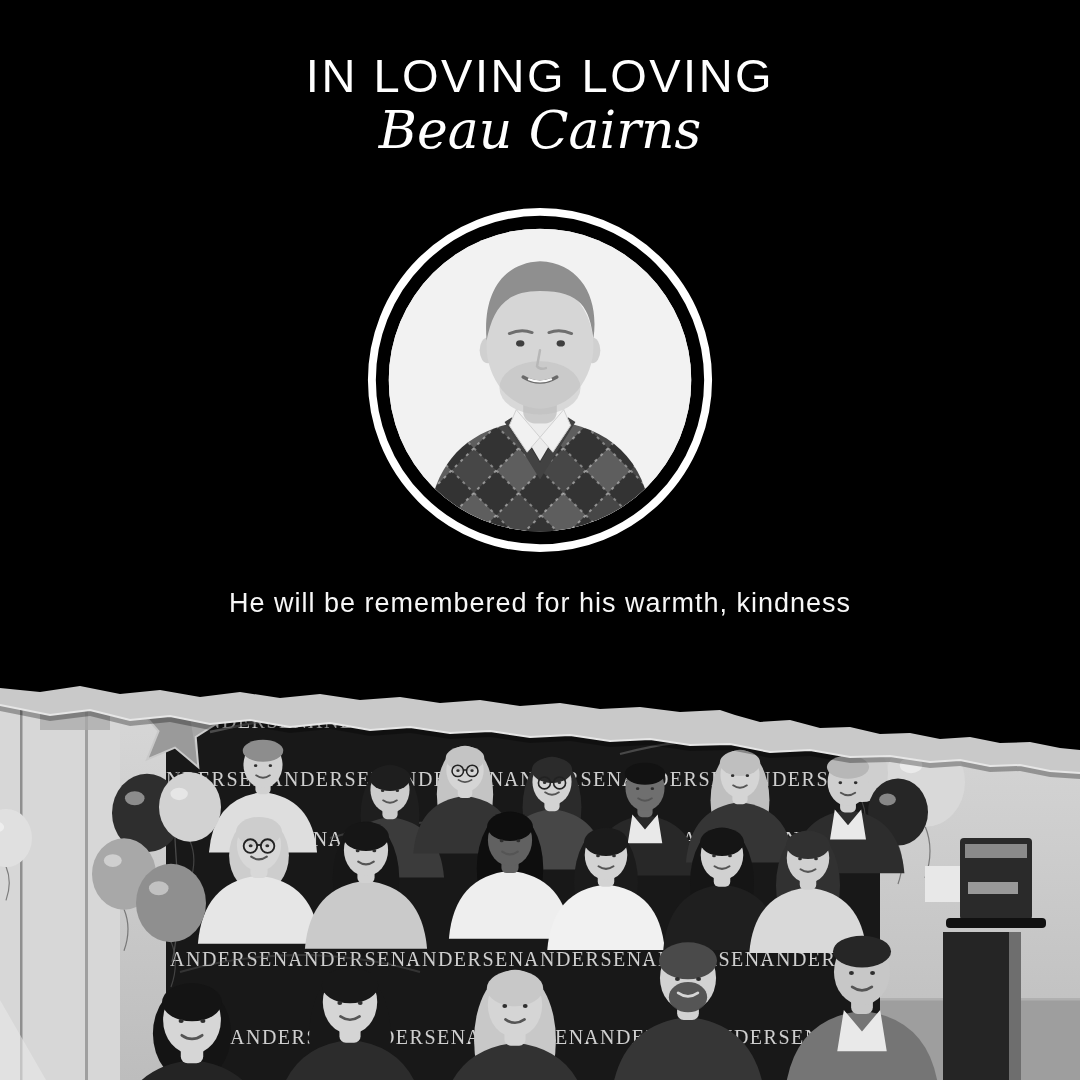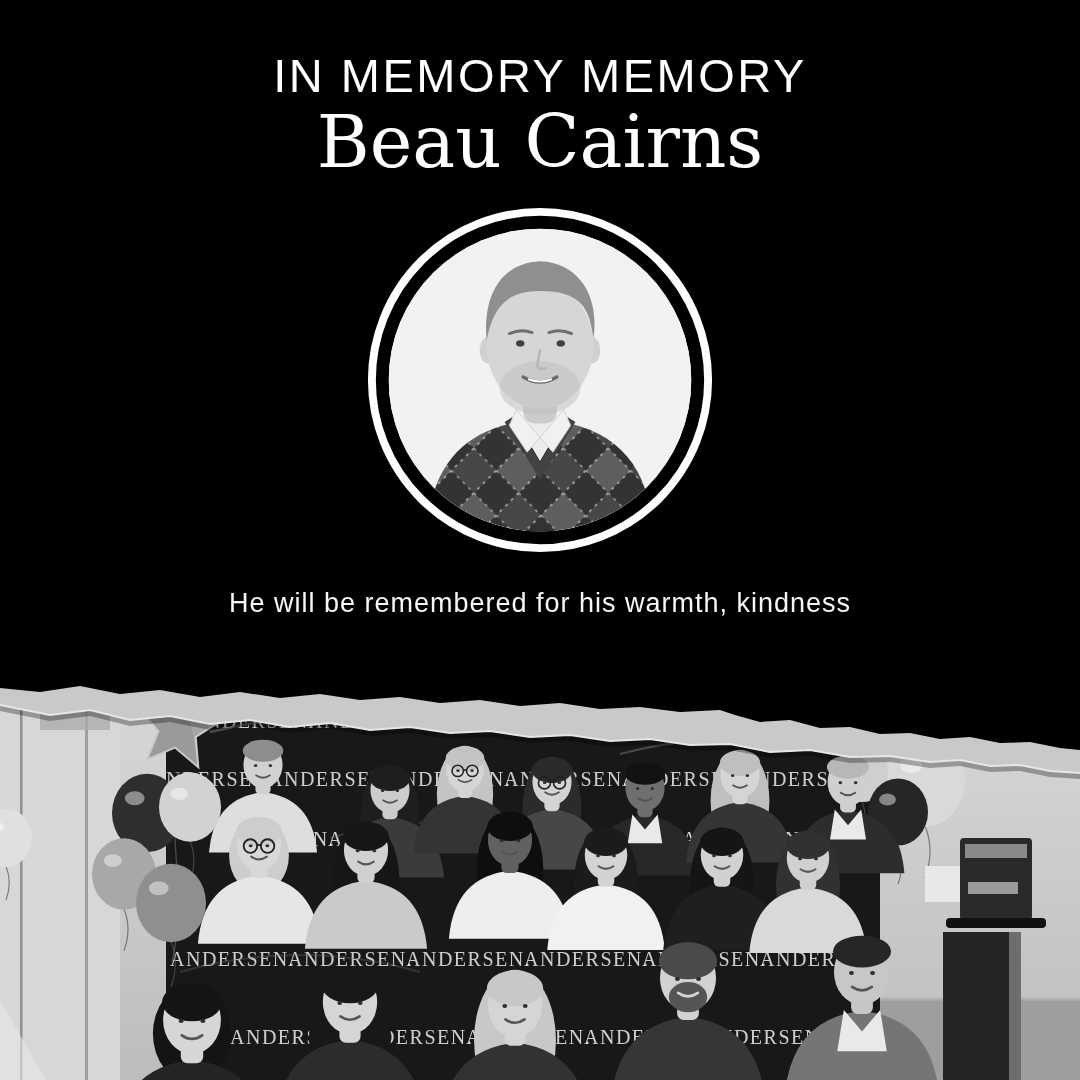--- a/index.html
+++ b/index.html
@@ -1,34 +1,34 @@
 <!DOCTYPE html>
 <html><head>
 <meta charset="utf-8">
 <style>
   html,body{margin:0;padding:0;background:#000;}
   .canvas{position:relative;width:1080px;height:1080px;background:#000;overflow:hidden;
           font-family:"Liberation Sans",sans-serif;}
   .title{position:absolute;top:48px;left:0;width:100%;text-align:center;color:#ffffff;
          font-size:47px;letter-spacing:2.5px;font-weight:400;}
   .name{position:absolute;top:100px;left:0;width:100%;text-align:center;color:#ffffff;
-        font-family:"DejaVu Serif",serif;font-size:72px;font-weight:400;}
+        font-family:"DejaVu Serif",serif;font-style:italic;font-size:52px;font-weight:400;}
   .portrait-wrap{position:absolute;top:202px;left:362px;width:356px;height:356px;}
   .portrait-wrap svg{display:block;width:100%;height:100%;}
   .tribute{position:absolute;top:583px;left:0;width:100%;text-align:center;color:#f7f7f7;
            font-size:27px;letter-spacing:1px;line-height:41px;font-weight:300;}
   .photo-section{position:absolute;top:670px;left:0;width:1080px;height:410px;}
   .photo-section svg{display:block;width:100%;height:100%;}
 </style>
 </head>
 <body>
 
 <div class="canvas">
 
-  <div class="title">IN MEMORY MEMORY</div>
+  <div class="title">IN LOVING LOVING</div>
   <div class="name">Beau Cairns</div>
 
   <div class="portrait-wrap">
     <svg viewBox="0 0 360 360">
       <defs>
         <clipPath id="pc">
             <circle cx="180" cy="180" r="153"></circle>
           </clipPath>
         <pattern id="argyle" width="64" height="64" patternUnits="userSpaceOnUse" patternTransform="rotate(45 0 0)">
           <rect width="64" height="64" fill="#4c4c4c"></rect>

